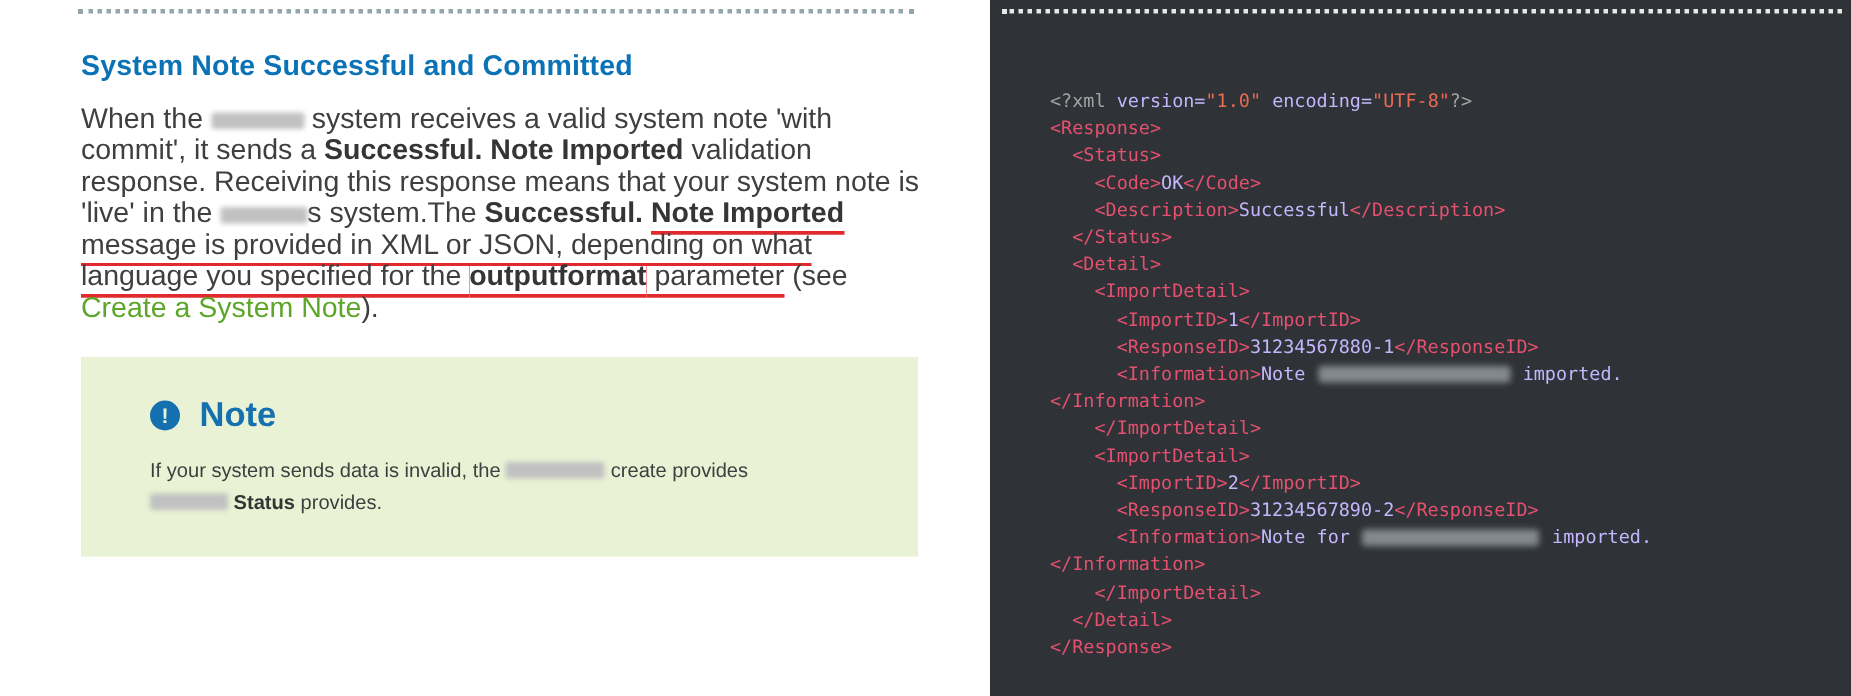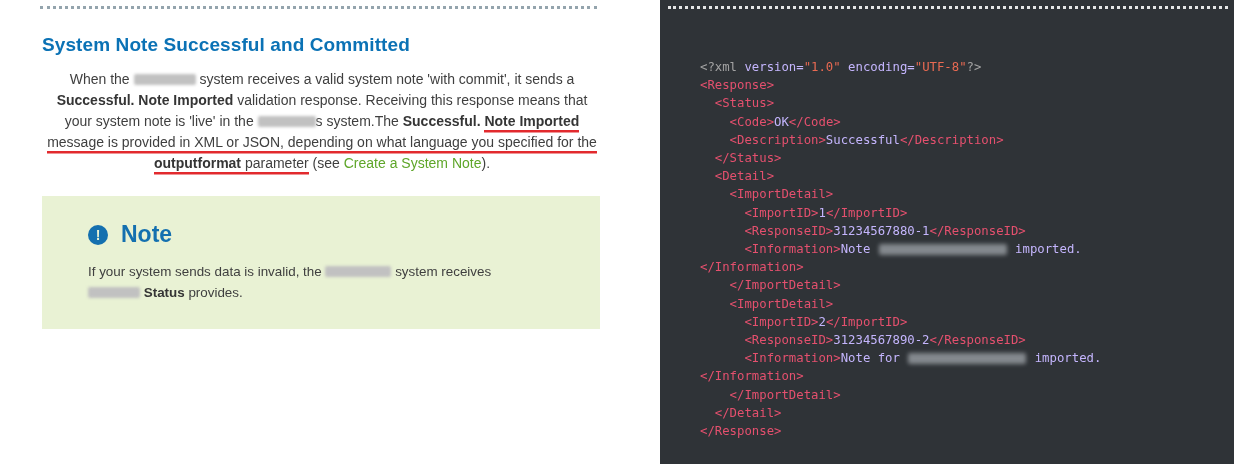--- a/index.html
+++ b/index.html
@@ -7,37 +7,37 @@
   body {
     width:1234px; height:464px;
     background:#ffffff;
     font-family:"Liberation Sans", sans-serif;
     position:relative; overflow:hidden;
     color:#3f3f3f;
   }
 
   
   .left-col {
-    position:absolute; left:0; top:0;
+    position:absolute; left:12px; top:0;
     width:660px; height:464px; background:#fff;
   }
   .dotted-left {
     position:absolute; left:40px; top:6px; width:557px;
     border-top:3px dotted #94a4ad;
   }
   .left-inner {
     position:absolute; left:42px; top:34px; width:560px;
   }
   .doc-heading {
     margin:0 0 13px 0;
     font-size:19px; font-weight:bold;
     color:#0b72b5; letter-spacing:0.1px;
   }
   .doc-para {
-    margin:0; font-size:14px; line-height:21px; color:#3f3f3f;text-align:center;
+    margin:0; font-size:19px; line-height:21px; color:#3f3f3f;
   }
   .seg-plain { }
   .seg-bold { font-weight:bold; color:#353535; }
   .seg-ul { box-shadow:0 2.5px 0 #e22a2e; padding-bottom:1px; }
   .seg-boldul { font-weight:bold; color:#353535; box-shadow:0 2.5px 0 #e22a2e; padding-bottom:1px; }
   .seg-link { color:#5ea629; cursor:pointer; }
   .seg-redact {
     display:inline-block; height:11px; min-width:20px;
     background:#c1c1c1; border-radius:2px;
     filter:blur(1.6px);
@@ -104,21 +104,21 @@
   <div class="left-inner">
     <h1 class="doc-heading">System Note Successful and Committed</h1>
 
     <p class="doc-para"><span class="seg-plain">When the </span><span class="seg-redact" style="width: 62px;"></span><span class="seg-plain"> system receives a valid system note 'with commit', it sends a </span><span class="seg-bold">Successful. Note Imported</span><span class="seg-plain"> validation response. Receiving this response means that your system note is 'live' in the </span><span class="seg-redact" style="width: 58px;"></span><span class="seg-plain">s system.The </span><span class="seg-bold">Successful. </span><span class="seg-boldul">Note Imported</span><span class="seg-ul"> message is provided in XML or JSON, depending on what language you specified for the </span><span class="seg-boldul">outputformat</span><span class="seg-ul"> parameter</span><span class="seg-plain"> (see </span><span class="seg-link">Create a System Note</span><span class="seg-plain">).</span></p>
 
     <div class="note-box">
       <div class="note-title-row">
         <div class="note-icon">!</div>
         <div class="note-title">Note</div>
       </div>
-      <p class="note-body"><span class="seg-plain">If your system sends data is invalid, the </span><span class="seg-redact" style="width: 66px;"></span><span class="seg-plain"> system receives </span><span class="seg-redact" style="width: 52px;"></span><span class="seg-plain"> </span><span class="seg-bold">Status</span><span class="seg-plain"> provides.</span></p>
+      <p class="note-body"><span class="seg-plain">If your system sends data is invalid, the </span><span class="seg-redact" style="width: 66px;"></span><span class="seg-plain"> create provides </span><span class="seg-redact" style="width: 52px;"></span><span class="seg-plain"> </span><span class="seg-bold">Status</span><span class="seg-plain"> provides.</span></p>
     </div>
 
   </div>
 </div>
 
 <div class="right-col">
   <div class="dotted-right"></div>
   <div class="code-block"><div class="code-line"><span class="tok-pi">&lt;?xml </span><span class="tok-pl">version=</span><span class="tok-str">"1.0"</span><span class="tok-pl"> encoding=</span><span class="tok-str">"UTF-8"</span><span class="tok-pi">?&gt;</span></div><div class="code-line"><span class="tok-tag">&lt;Response&gt;</span></div><div class="code-line"><span class="tok-tag">  &lt;Status&gt;</span></div><div class="code-line"><span class="tok-tag">    &lt;Code&gt;</span><span class="tok-pl">OK</span><span class="tok-tag">&lt;/Code&gt;</span></div><div class="code-line"><span class="tok-tag">    &lt;Description&gt;</span><span class="tok-pl">Successful</span><span class="tok-tag">&lt;/Description&gt;</span></div><div class="code-line"><span class="tok-tag">  &lt;/Status&gt;</span></div><div class="code-line"><span class="tok-tag">  &lt;Detail&gt;</span></div><div class="code-line"><span class="tok-tag">    &lt;ImportDetail&gt;</span></div><div class="code-line"><span class="tok-tag">      &lt;ImportID&gt;</span><span class="tok-pl">1</span><span class="tok-tag">&lt;/ImportID&gt;</span></div><div class="code-line"><span class="tok-tag">      &lt;ResponseID&gt;</span><span class="tok-pl">31234567880-1</span><span class="tok-tag">&lt;/ResponseID&gt;</span></div><div class="code-line"><span class="tok-tag">      &lt;Information&gt;</span><span class="tok-pl">Note </span><span class="tok-redact" style="width: 128px;"></span><span class="tok-pl"> imported.</span></div><div class="code-line"><span class="tok-tag">&lt;/Information&gt;</span></div><div class="code-line"><span class="tok-tag">    &lt;/ImportDetail&gt;</span></div><div class="code-line"><span class="tok-tag">    &lt;ImportDetail&gt;</span></div><div class="code-line"><span class="tok-tag">      &lt;ImportID&gt;</span><span class="tok-pl">2</span><span class="tok-tag">&lt;/ImportID&gt;</span></div><div class="code-line"><span class="tok-tag">      &lt;ResponseID&gt;</span><span class="tok-pl">31234567890-2</span><span class="tok-tag">&lt;/ResponseID&gt;</span></div><div class="code-line"><span class="tok-tag">      &lt;Information&gt;</span><span class="tok-pl">Note for </span><span class="tok-redact" style="width: 118px;"></span><span class="tok-pl"> imported.</span></div><div class="code-line"><span class="tok-tag">&lt;/Information&gt;</span></div><div class="code-line"><span class="tok-tag">    &lt;/ImportDetail&gt;</span></div><div class="code-line"><span class="tok-tag">  &lt;/Detail&gt;</span></div><div class="code-line"><span class="tok-tag">&lt;/Response&gt;</span></div></div>
 </div>
 

